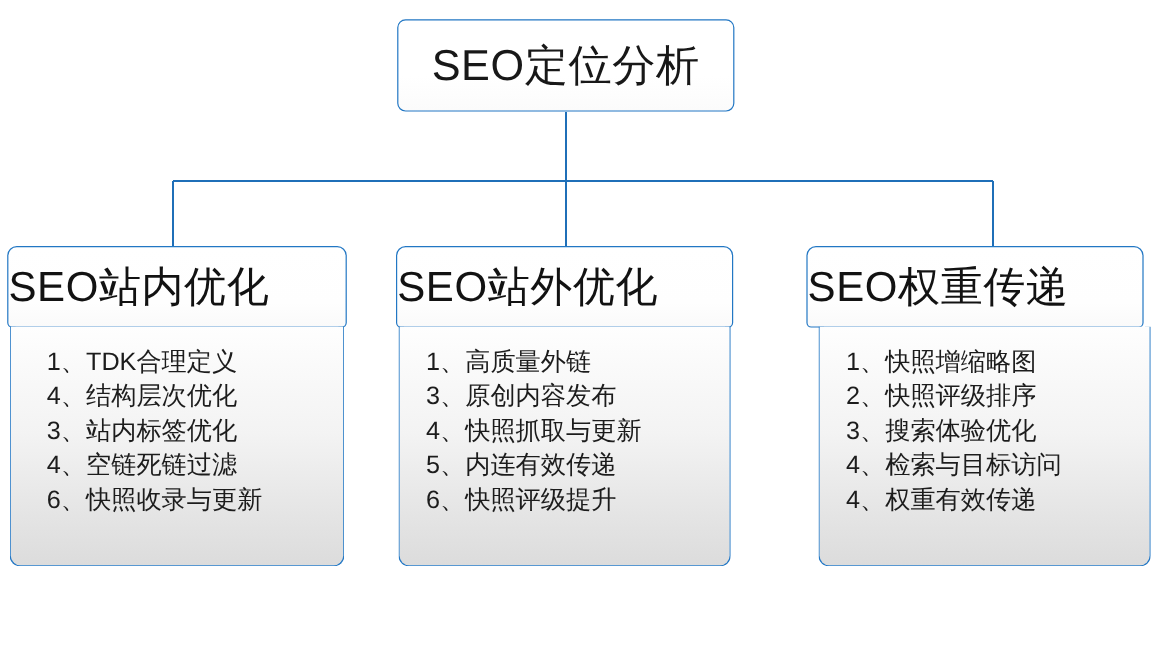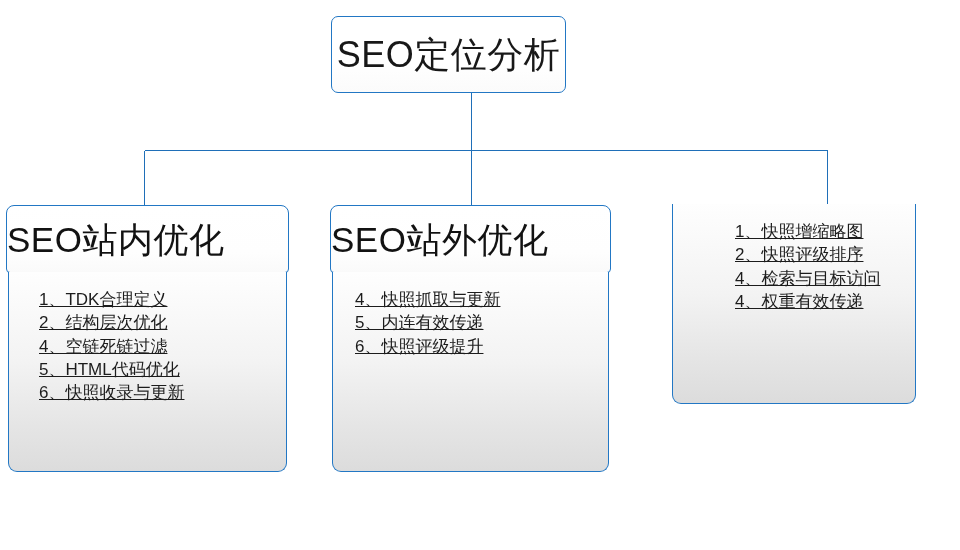--- a/index.html
+++ b/index.html
@@ -25,21 +25,21 @@
     top: 0;
     width: 960px;
     height: 550px;
     pointer-events: none;
   }
   
   .root-box {
     position: absolute;
     left: 331px;
     top: 16px;
-    width: 235px;
+    width: 281px;
     height: 77px;
     box-sizing: border-box;
     border: 1px solid #2277c4;
     border-radius: 7px;
     background: linear-gradient(180deg, #ffffff 0%, #ffffff 62%, #fbfbfb 100%);
     display: flex;
     align-items: center;
     justify-content: center;
   }
   .root-label {
@@ -75,35 +75,34 @@
     box-sizing: border-box;
     border: 1px solid #2277c4;
     border-top: none;
     border-radius: 0 0 9px 9px;
     background: linear-gradient(180deg, #fefefe 0%, #f3f3f3 45%, #e4e4e4 80%, #dcdcdc 100%);
     padding: 16px 0 14px 0;
     margin-top: -1px;
     min-height: 200px;
   }
   .col-item {
-    font-size: 17px;
+    font-size: 21px;
     color: #1c1c1c;
     line-height: 1.37;
     padding-left: 30px;
     white-space: nowrap;
-    text-decoration: underline;
   }
   
   #col-0 { left: 6px;   width: 283px; }
   #col-1 { left: 330px; width: 281px; }
   #col-2 { left: 672px; width: 281px; }
 
   #col-0 .col-body { margin-left: 2px; width: 279px; }
   #col-1 .col-body { margin-left: 2px; width: 277px; }
-  #col-2 .col-body { margin-left: 0; width: 244px; padding-left: 40px; }
+  #col-2 .col-body { margin-left: 10px; width: 277px; }
 
   #col-1 .col-item { padding-left: 22px; }
   #col-2 .col-item { padding-left: 22px; }
 </style>
 </head>
 <body>
 
 <div id="canvas">
 
   <svg id="connectors" viewBox="0 0 960 550" width="960" height="550" xmlns="http://www.w3.org/2000/svg">
@@ -119,40 +118,46 @@
   <div class="root-box">
     <span class="root-label">SEO定位分析</span>
   </div>
 
   <div class="column" id="col-0">
     <div class="col-head">
       <span class="col-head-label">SEO站内优化</span>
     </div>
     <div class="col-body">
       <div class="col-item">1、TDK合理定义</div>
-      <div class="col-item">2、结构层次优化</div>
+      <div class="col-item">4、结构层次优化</div>
+      <div class="col-item">3、站内标签优化</div>
       <div class="col-item">4、空链死链过滤</div>
-      <div class="col-item">5、HTML代码优化</div>
       <div class="col-item">6、快照收录与更新</div>
     </div>
   </div>
 
   <div class="column" id="col-1">
     <div class="col-head">
       <span class="col-head-label">SEO站外优化</span>
     </div>
     <div class="col-body">
+      <div class="col-item">1、高质量外链</div>
+      <div class="col-item">3、原创内容发布</div>
       <div class="col-item">4、快照抓取与更新</div>
       <div class="col-item">5、内连有效传递</div>
       <div class="col-item">6、快照评级提升</div>
     </div>
   </div>
 
   <div class="column" id="col-2">
+    <div class="col-head">
+      <span class="col-head-label">SEO权重传递</span>
+    </div>
     <div class="col-body">
       <div class="col-item">1、快照增缩略图</div>
       <div class="col-item">2、快照评级排序</div>
+      <div class="col-item">3、搜索体验优化</div>
       <div class="col-item">4、检索与目标访问</div>
       <div class="col-item">4、权重有效传递</div>
     </div>
   </div>
 
 </div>
 
 </body></html>

